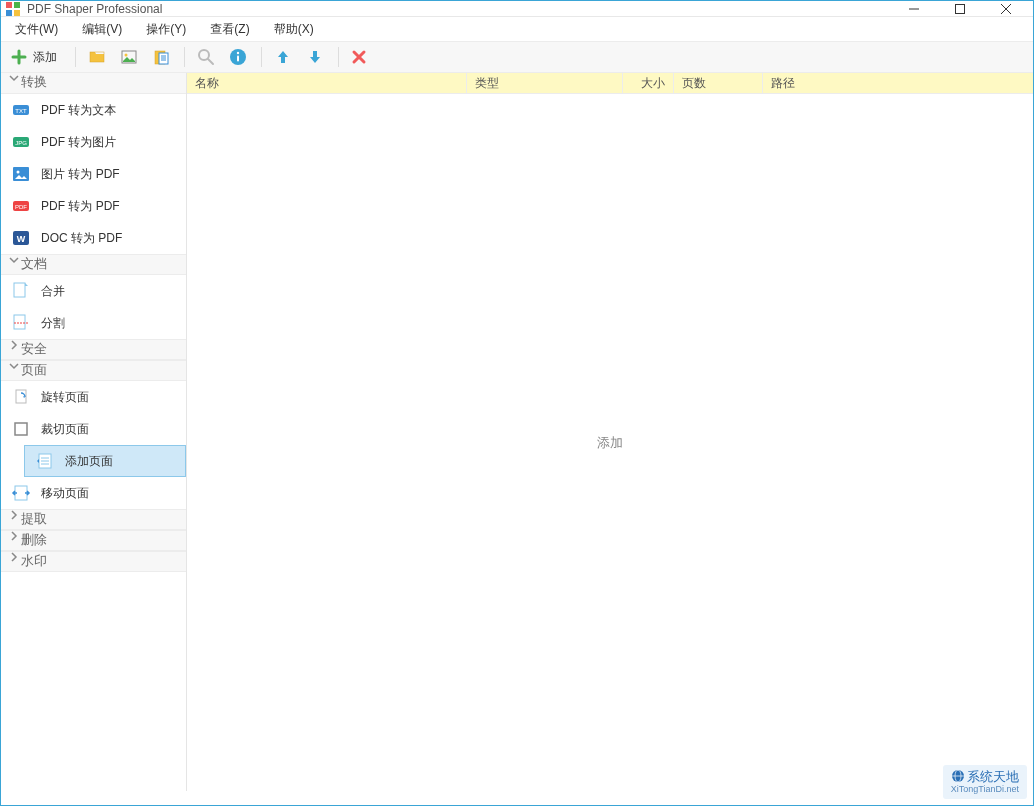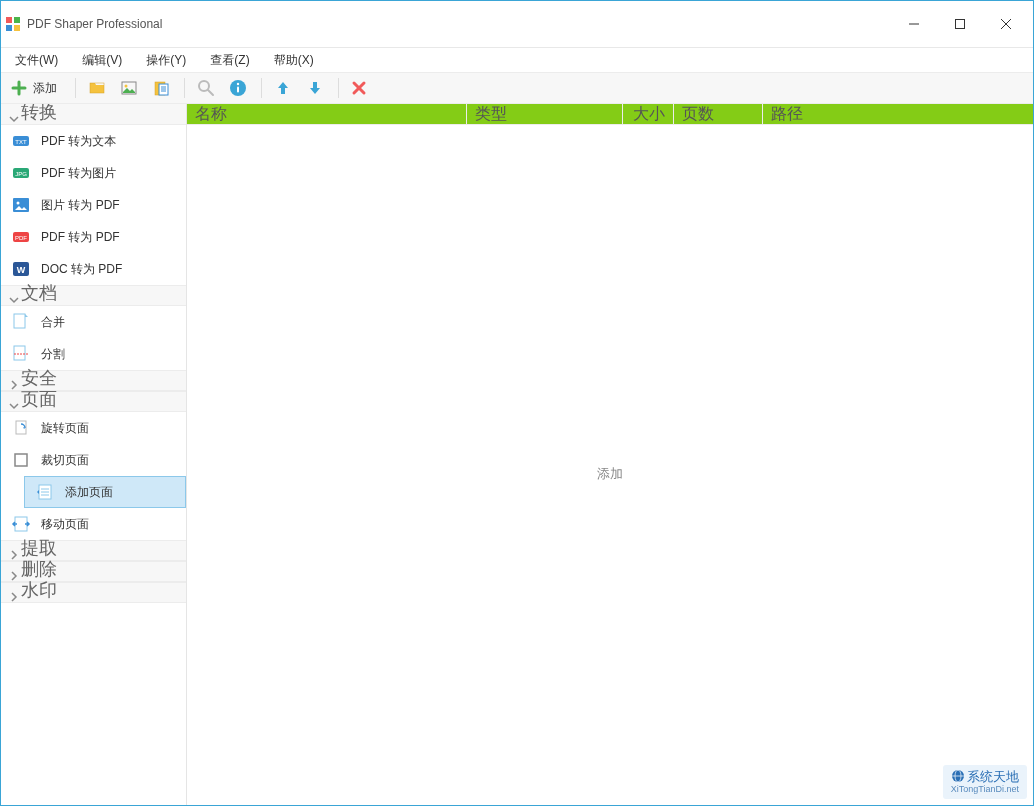--- a/index.html
+++ b/index.html
@@ -9,21 +9,21 @@
       color: #333;
       background: #fff;
       width: 1034px;
       height: 806px;
       overflow: hidden;
       border: 1px solid #3aa5d6;
       position: relative;
     }
     
     .titlebar {
-      height: 47px;
+      height: 16px;
       background: #fff;
       display: flex;
       align-items: center;
       padding: 0 4px;
       border-bottom: 1px solid #e8e8e8;
     }
     .titlebar .app-icon {
       width: 16px; height: 16px;
       margin-right: 6px;
       display: flex; align-items: center; justify-content: center;
@@ -88,24 +88,24 @@
       border-right: 1px solid #e5e5e5;
       background: #fff;
       overflow-y: auto;
     }
     .section-header {
       height: 21px;
       background: #f7f7f7;
       border-top: 1px solid #ececec;
       border-bottom: 1px solid #ececec;
       display: flex;
-      align-items: flex-end;
+      align-items: flex-start;
       padding: 0 6px;
       color: #666;
-      font-size: 18px;
+      font-size: 13px;
     }
     .section-header:first-child { border-top: none; }
     .section-header .chevron {
       width: 14px;
       display: inline-flex;
       align-items: center;
       justify-content: center;
       color: #888;
       font-size: 10px;
     }
@@ -129,25 +129,25 @@
     }
     
     .content {
       flex: 1;
       display: flex;
       flex-direction: column;
       position: relative;
     }
     .list-header {
       height: 21px;
-      background: #84cc16;
+      background: #fef9c3;
       border-bottom: 1px solid #ececec;
       display: flex;
       align-items: flex-end;
-      font-size: 16px;
+      font-size: 12px;
       color: #555;
     }
     .col {
       padding: 0 8px;
       border-right: 1px solid #ececec;
       height: 100%;
       display: flex;
       align-items: center;
       white-space: nowrap;
     }

